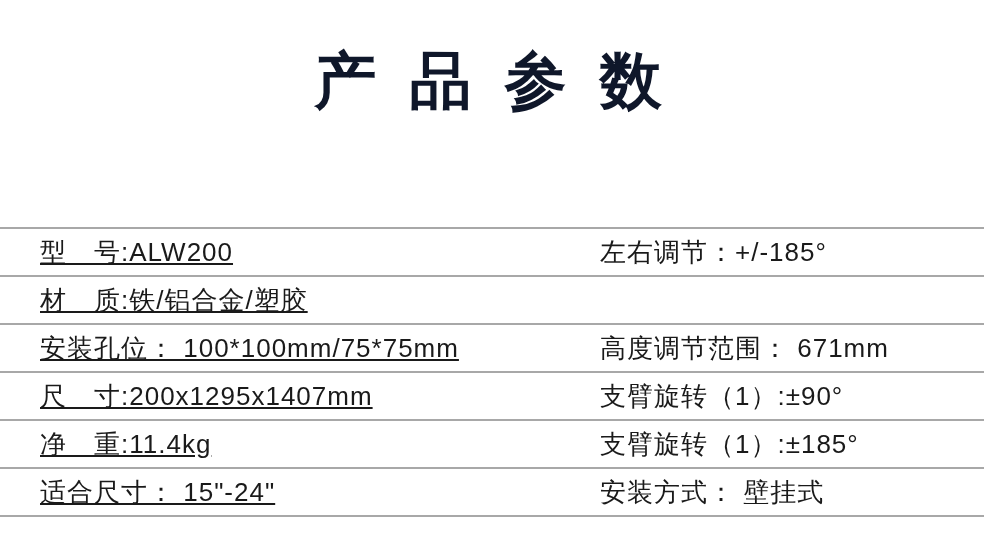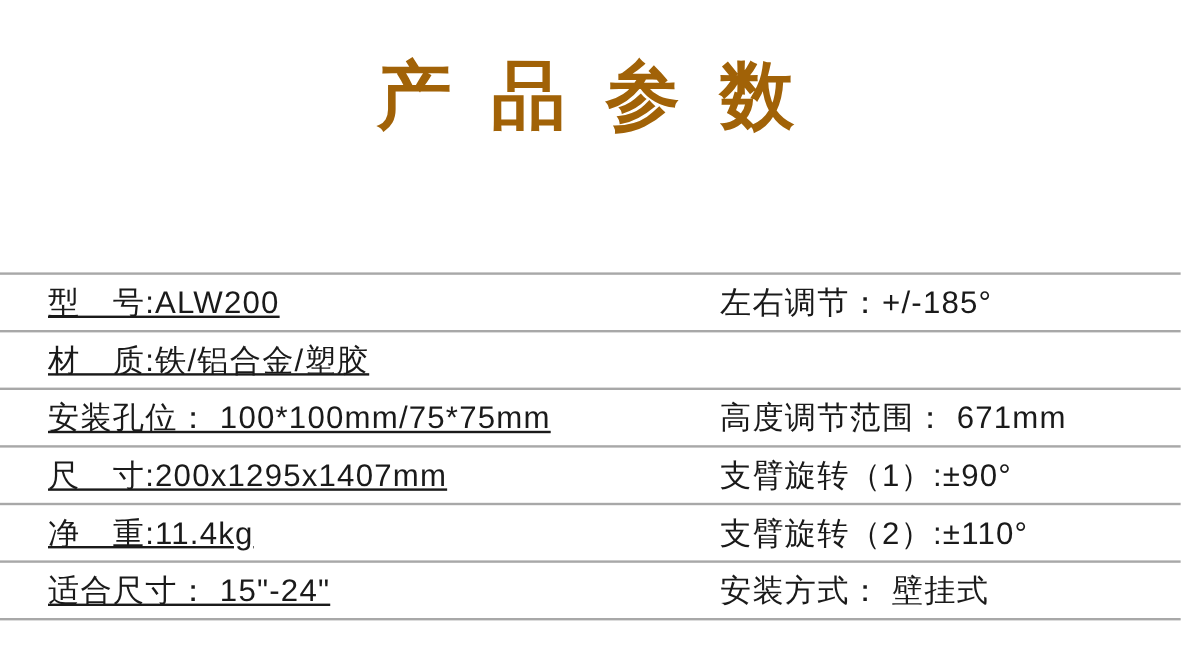--- a/index.html
+++ b/index.html
@@ -19,21 +19,21 @@
     position:relative;
     width:984px;height:539px;
   }
   .page-title{
     margin-top:44px;
     text-align:center;
     font-size:62px;
     line-height:74px;
     font-weight:bold;
     letter-spacing:8px;
-    color:#a16207;
+    color:#0f172a;
     white-space:pre;
   }
   .spec-table{
     position:absolute;
     left:0;top:183px;
     width:984px;
     border-top:2px solid var(--divider);
     box-shadow:0 -1px 0 #d9d9d9 inset;
   }
   .spec-row{
@@ -81,21 +81,21 @@
     </div>
 
 
     <div class="spec-row">
       <div class="cell-left">尺　寸:200x1295x1407mm</div>
       <div class="cell-right">支臂旋转（1）:±90°</div>
     </div>
 
     <div class="spec-row">
       <div class="cell-left">净　重:11.4kg</div>
-      <div class="cell-right">支臂旋转（2）:±110°</div>
+      <div class="cell-right">支臂旋转（1）:±185°</div>
     </div>
 
     <div class="spec-row">
       <div class="cell-left">适合尺寸： 15"-24"</div>
       <div class="cell-right">安装方式： 壁挂式</div>
     </div>
 
   </div>
 </div>
 

